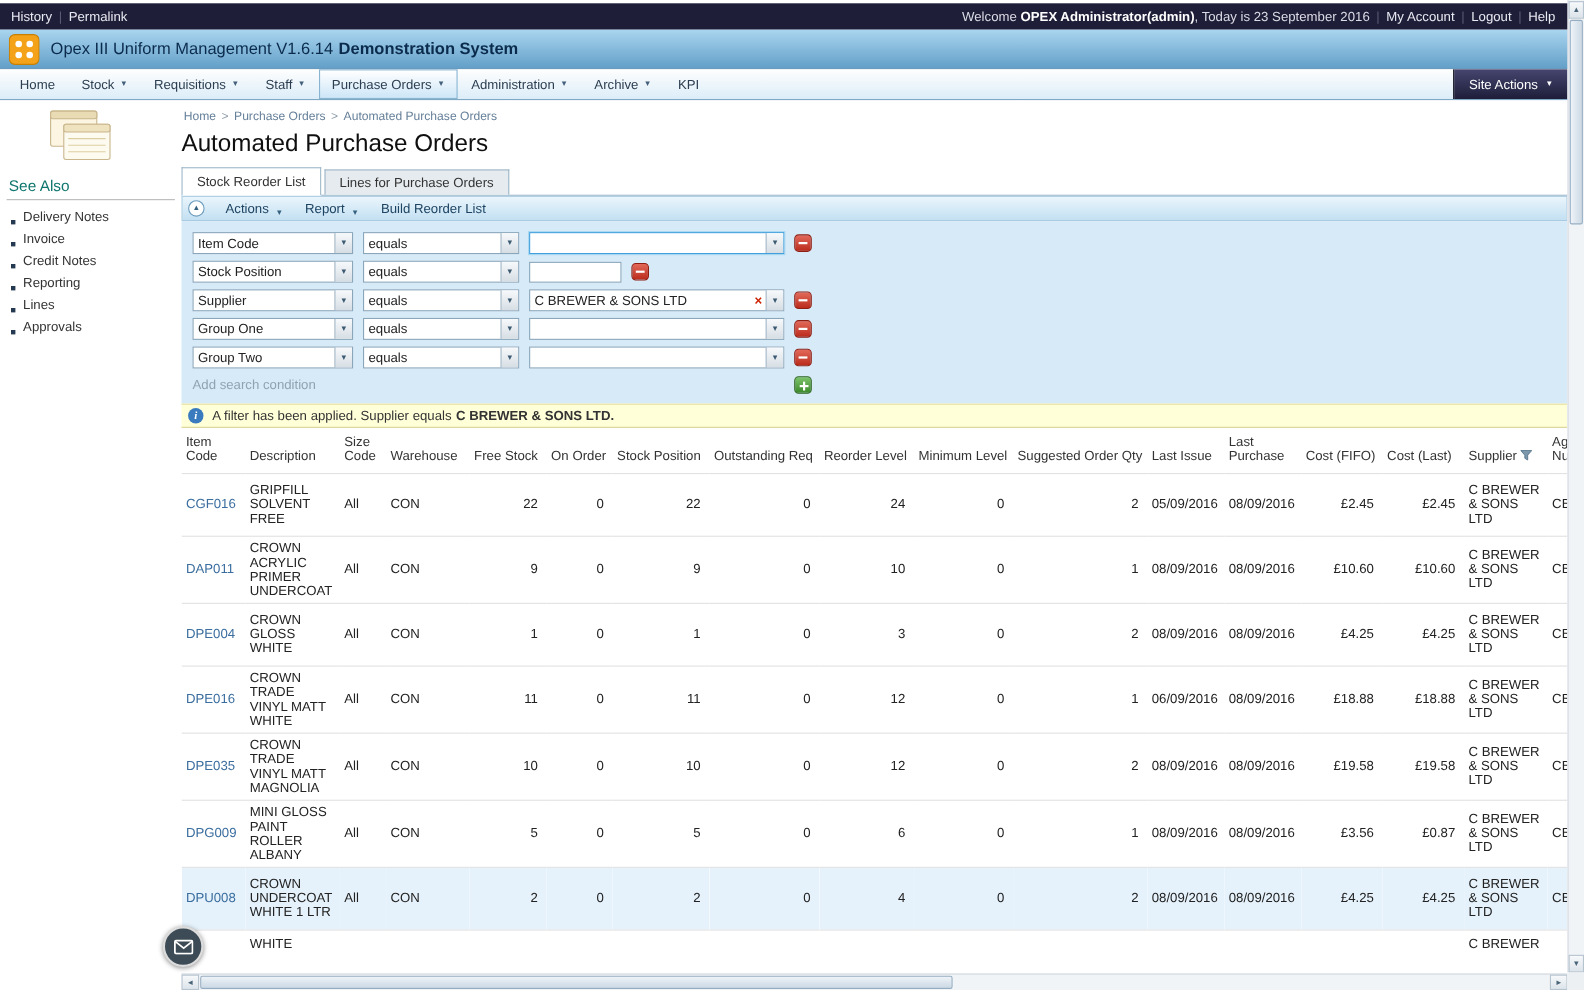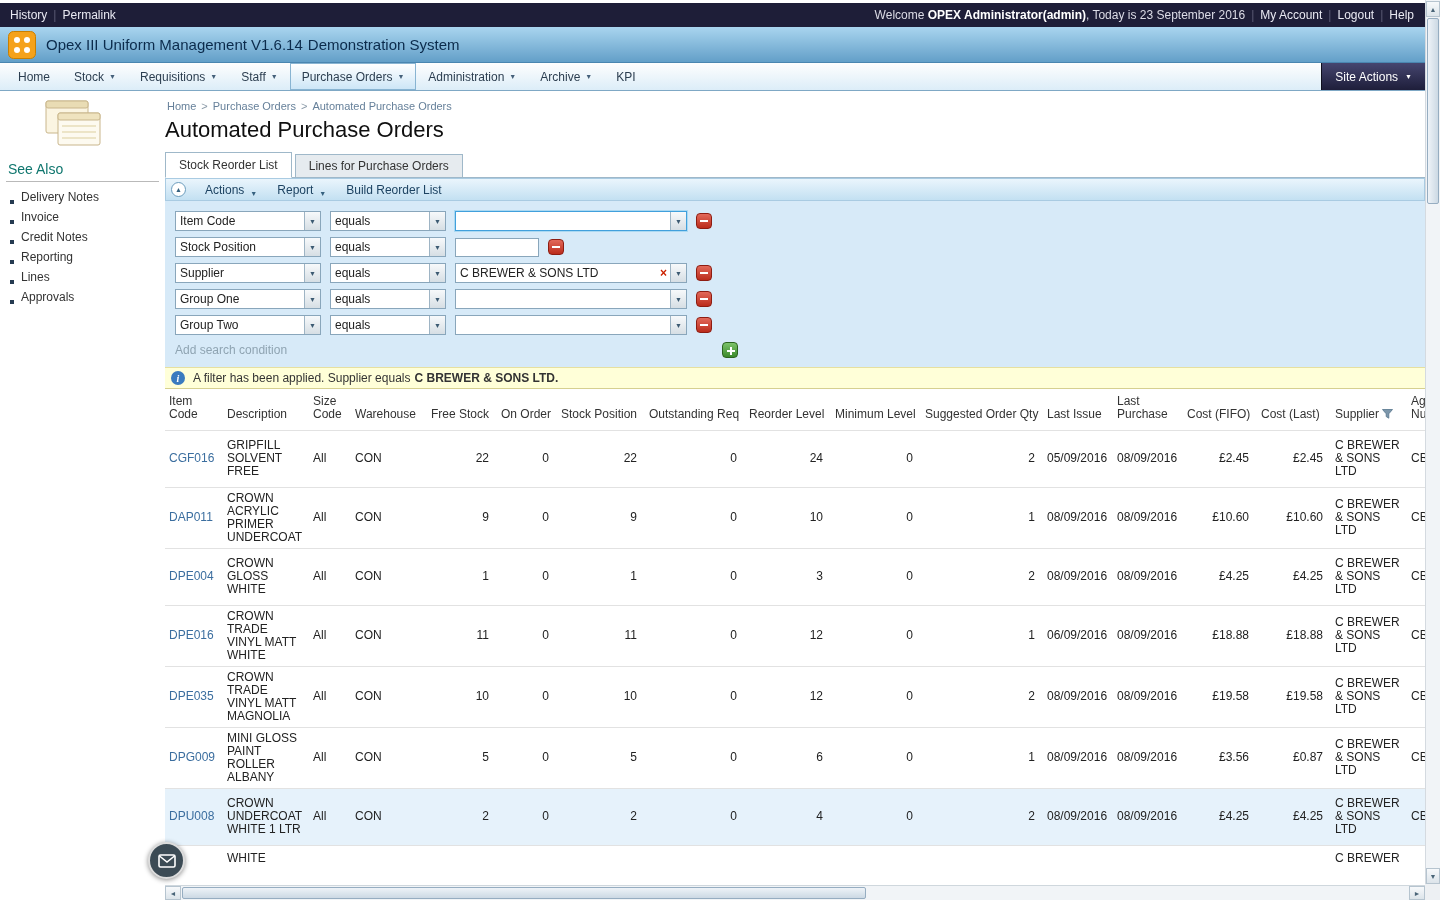--- a/index.html
+++ b/index.html
@@ -10,21 +10,21 @@
   
   .topbar{height:27px;border-top:3px solid #fff;background:#1e1e38;color:#dcdce6;display:flex;justify-content:space-between;align-items:center;padding:0 26px 0 10px}
   .topbar a{color:#e9e9f2}
   .topbar .sep{color:#5a5a74;margin:0 6px}
   .topbar b{color:#fff}
 
   
   .appheader{height:36px;background:linear-gradient(#a9d5ef,#639fc8);border-bottom:1px solid #4a86b0;display:flex;align-items:center;padding-left:8px}
   .logo{width:28px;height:28px;margin-right:10px;flex:none}
   .apptitle{font-size:15px;color:#0b2b4c;white-space:nowrap}
-  .apptitle .bold{font-weight:normal;margin-left:5px}
+  .apptitle .bold{font-weight:bold;margin-left:5px}
 
   
   .navbar{height:28px;background:linear-gradient(#fefefe,#dcedf8);border-bottom:1px solid #7fa8c5;display:flex;align-items:stretch;padding:0 15px 0 6px}
   .nav-items{display:flex;align-items:stretch}
   .nav-item{display:flex;align-items:center;padding:0 11px;color:#2c3e50;cursor:pointer;border:1px solid transparent;white-space:nowrap}
   .nav-item .arw{font-size:7px;margin-left:5px;color:#44607a}
   .nav-item.active{background:linear-gradient(#ffffff,#cde6f7);border:1px solid #88b4d2}
   .site-actions{margin-left:auto;background:linear-gradient(#45456f,#1e1e3a);color:#fff;display:flex;align-items:center;padding:0 13px;border-left:1px solid #10101f;cursor:pointer;white-space:nowrap}
   .site-actions .arw{font-size:7px;margin-left:7px}
 
@@ -57,21 +57,21 @@
   .tool-item{padding:0 10px;display:flex;align-items:flex-end;cursor:pointer;white-space:nowrap}
   .tool-item .arw{font-size:7px;margin-left:6px;color:#35617f}
 
   .filter-panel{background:#d7eaf8;padding:10px 0 8px 10px}
   .filter-row{display:flex;align-items:center;margin-bottom:6px}
   .combo{height:20px;background:#fff;border:1px solid #89a6bb;display:flex;align-items:center;margin-right:9px;cursor:pointer}
   .combo .txt{flex:1;padding:0 4px;color:#222;white-space:nowrap;overflow:hidden}
   .combo .arwbox{width:16px;height:100%;background:linear-gradient(#f7f9fb,#d6dee4);border-left:1px solid #9eb4c4;display:flex;align-items:center;justify-content:center;flex:none}
   .combo .arwbox span,.combo .arwbox{font-size:7px;color:#3c5a72}
   .combo.focused{border:1px solid #41a0dc;box-shadow:0 0 0 1px #abd9f2}
-  .w-field{width:146px}.w-op{width:116px}.w-val{width:232px}
+  .w-field{width:146px}.w-op{width:142px}.w-val{width:232px}
   .filter-text{width:84px;height:19px;border:1px solid #89a6bb;margin-right:9px;padding:0 3px;font:inherit}
   .clear-x{color:#cc2200;font-weight:bold;font-size:12px;padding:0 3px;flex:none;line-height:1}
   .btn-del{width:16px;height:16px;border-radius:4px;background:linear-gradient(#e2695a,#bb2c1c);border:1px solid #8e1d12;display:flex;align-items:center;justify-content:center;cursor:pointer;flex:none}
   .btn-del .bar{width:8px;height:2px;background:#fff}
   .filter-footer{display:flex;align-items:center;justify-content:space-between;width:563px;height:18px}
   .add-cond{color:#8fa4b2}
   .btn-add{width:16px;height:16px;border-radius:4px;background:linear-gradient(#7cc36a,#3b8a2b);border:1px solid #2c641f;position:relative;cursor:pointer;flex:none}
   .btn-add .bar1{position:absolute;left:4px;top:7px;width:8px;height:2px;background:#fff}
   .btn-add .bar2{position:absolute;left:7px;top:4px;width:2px;height:8px;background:#fff}
 

